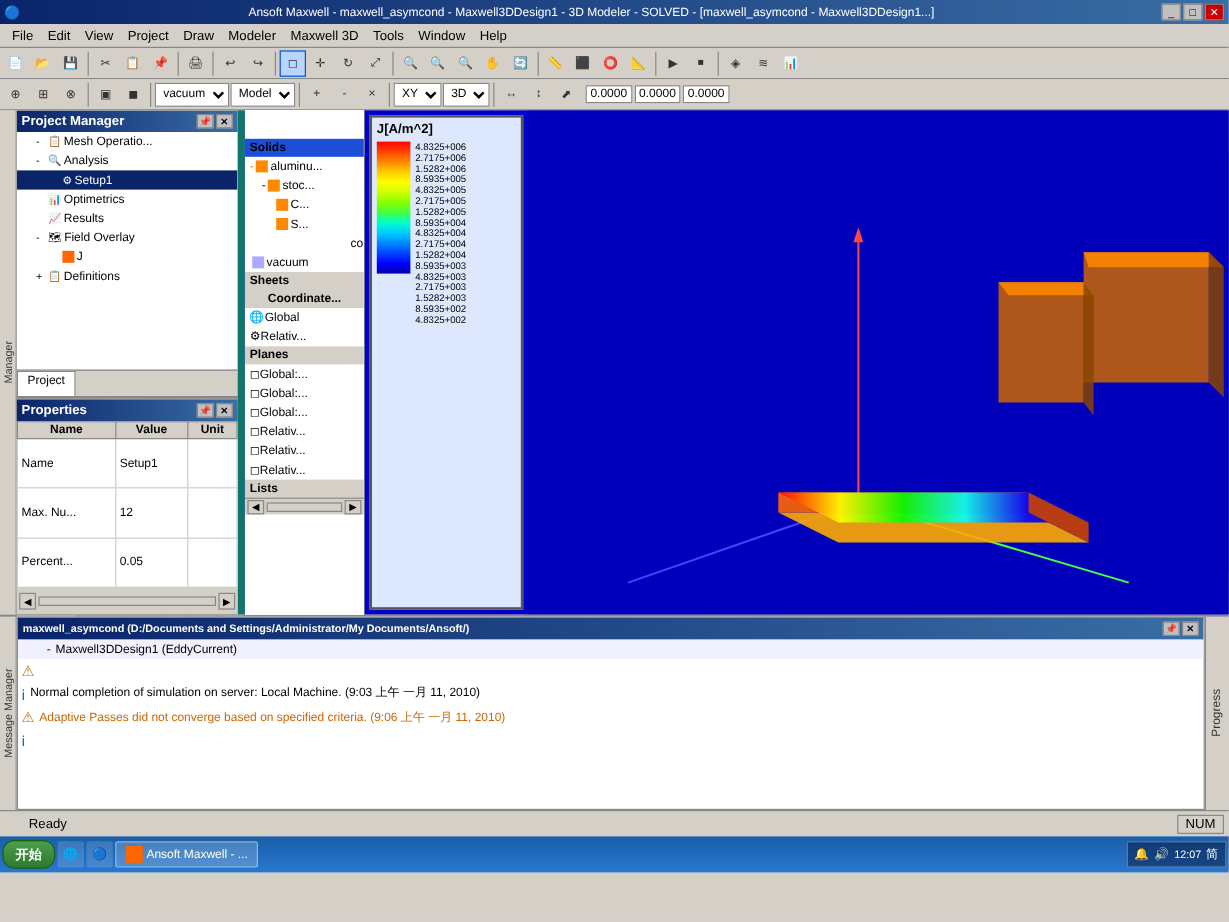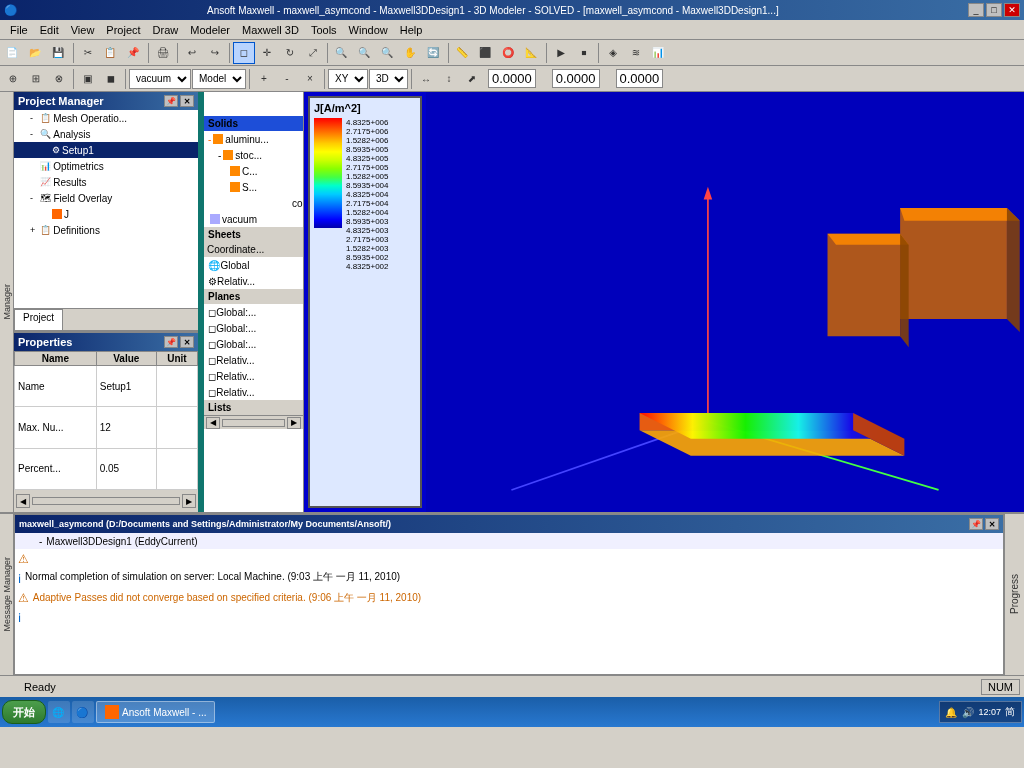--- a/index.html
+++ b/index.html
@@ -556,21 +556,21 @@
   <select class="tb-dropdown">
     <option>XY</option>
   </select>
   <select class="tb-dropdown">
     <option>3D</option>
   </select>
   <div class="tb-separator"></div>
   <div class="tb-btn">↔</div>
   <div class="tb-btn">↕</div>
   <div class="tb-btn">⬈</div>
-  <div style="font-size:13px;padding:0 4px;display:flex;gap:16px;align-items:center;">
+  <div style="font-size:10px;padding:0 4px;display:flex;gap:2px;align-items:center;">
     <span style="border:1px solid #888;padding:1px 3px;background:white;">0.0000</span>
     <span style="border:1px solid #888;padding:1px 3px;background:white;">0.0000</span>
     <span style="border:1px solid #888;padding:1px 3px;background:white;">0.0000</span>
   </div>
 </div>
 
 <div id="main-area" style="display:flex; height:420px;">
 
   <div id="left-side-label">
     <span>Manager</span>
@@ -714,21 +714,21 @@
           <span> </span>
           <span style="background:#884400;width:10px;height:10px;display:inline-block;margin:0 2px;"></span>
           <span>copper</span>
         </div>
         <div class="tree-item" style="padding-left:4px;">
           <span> </span>
           <span style="background:#aaaaff;width:10px;height:10px;display:inline-block;margin:0 2px;"></span>
           <span>vacuum</span>
         </div>
         <div style="background:#d4d0c8;font-weight:bold;padding:2px 4px;font-size:10px;">Sheets</div>
-        <div style="background:#d4d0c8;font-weight:normal;padding:2px 3px;font-size:10px;">Coordinate...</div>
+        <div style="background:#d4d0c8;font-weight:bold;padding:2px 19px;font-size:10px;">Coordinate...</div>
         <div class="tree-item" style="padding-left:4px;">
           <span> </span>
           <span>🌐</span>
           <span>Global</span>
         </div>
         <div class="tree-item" style="padding-left:4px;">
           <span> </span>
           <span>⚙</span>
           <span>Relativ...</span>
         </div>
@@ -759,21 +759,21 @@
         </div>
         <div style="background:#d4d0c8;font-weight:bold;padding:2px 4px;font-size:10px;">Lists</div>
 
         <div class="tree-scroll">
           <div class="scroll-btn">◀</div>
           <div class="scroll-track"></div>
           <div class="scroll-btn">▶</div>
         </div>
       </div>
 
-      <div id="color-legend" style="width:114px;background:#dde8ff;border:2px solid #555;padding:4px;margin:4px;flex-shrink:0;font-size:9px;overflow:hidden;">
+      <div id="color-legend" style="width:128px;background:#dde8ff;border:2px solid #555;padding:4px;margin:4px;flex-shrink:0;font-size:9px;overflow:hidden;">
         <div id="legend-title" style="font-weight:bold;font-size:11px;margin-bottom:4px;">J[A/m^2]</div>
         <div style="display:flex;">
           <div id="color-bar" style="width:28px;flex-shrink:0;margin-right:4px;">
             <div class="gradient-bar" style="height:130px;background:linear-gradient(to bottom,#ff0000,#ff4400,#ff8800,#ffcc00,#ffff00,#ccff00,#88ff00,#44ff44,#00ffcc,#00ccff,#0088ff,#0044ff,#0000ff,#0000aa);"></div>
           </div>
           <div class="legend-values" style="display:flex;flex-direction:column;justify-content:space-between;height:130px;">
             <span>4.8325+006</span>
             <span>2.7175+006</span>
             <span>1.5282+006</span>
             <span>8.5935+005</span>

